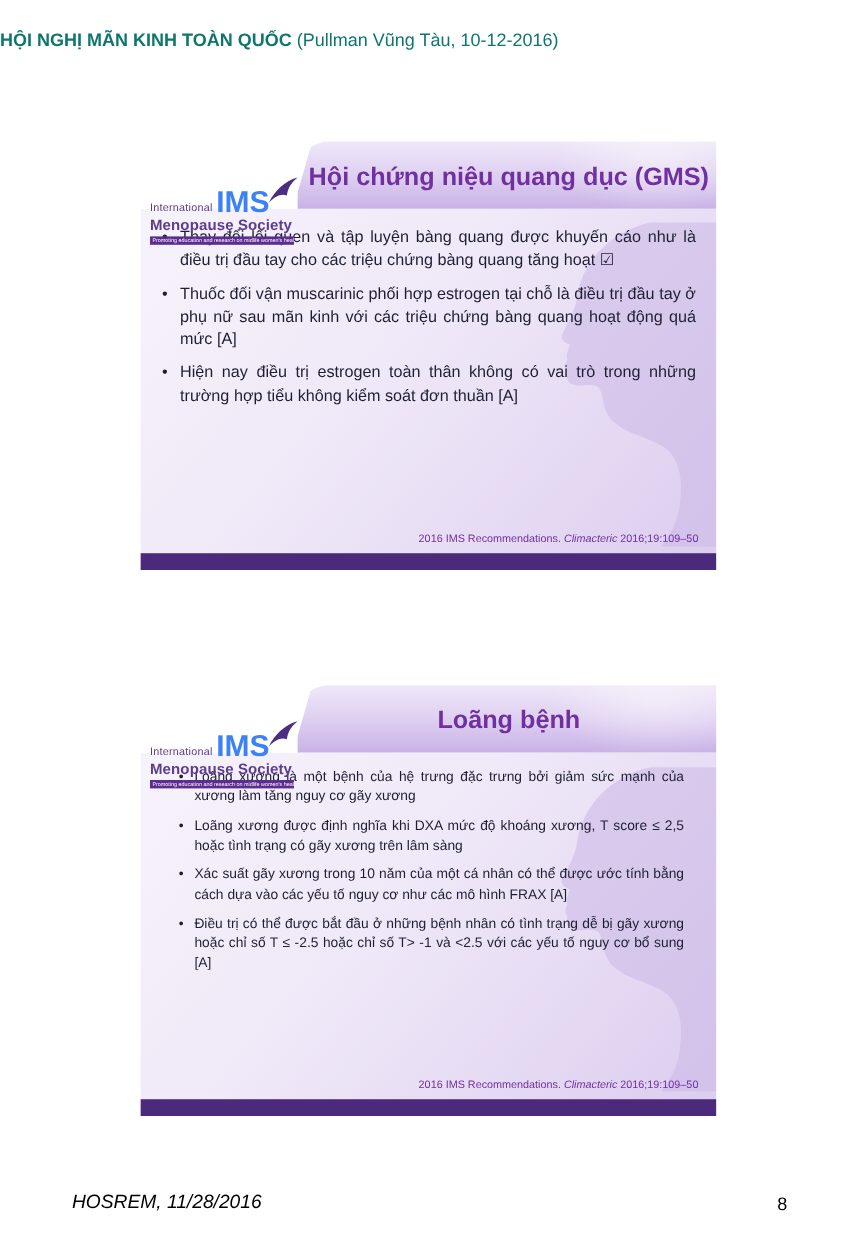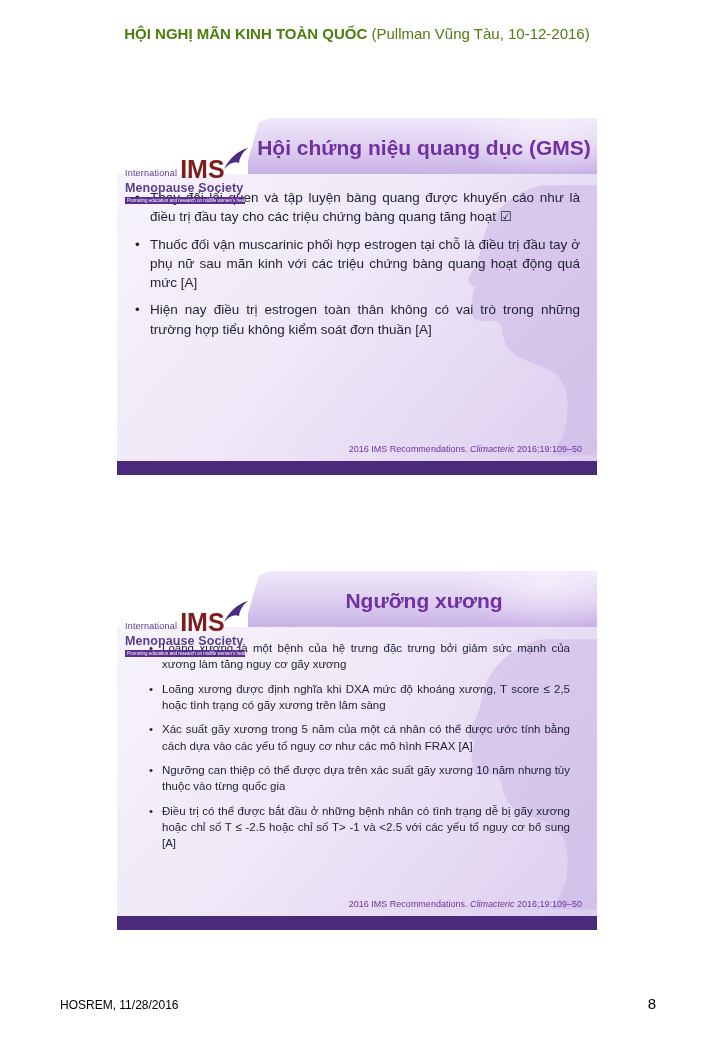--- a/index.html
+++ b/index.html
@@ -8,25 +8,25 @@
     position: relative;
     background: #ffffff;
     font-family: "Liberation Sans", "DejaVu Sans", sans-serif;
     color: #111111;
     overflow: hidden;
   }
 
   
   .page-header {
     position: absolute; top: 25px; left: 0; width: 100%;
-    text-align: center; font-size: 15px; color: #4d7c0f;
+    font-size: 15px; color: #0f766e;
   }
   .page-header b { font-weight: bold; }
   .page-footer-left {
-    position: absolute; left: 60px; bottom: 30px; font-size: 12px; color: #000;
+    position: absolute; left: 60px; bottom: 30px; font-size: 16px; color: #000; font-style: italic;
   }
   .page-footer-num {
     position: absolute; right: 58px; bottom: 30px; font-size: 15px; color: #000;
   }
 
   
   .slide {
     position: absolute; left: 117px; width: 480px;
     overflow: hidden; background: #ffffff;
   }
@@ -54,21 +54,21 @@
     background: #ffffff; transform: skewX(-16deg); z-index: 6;
   }
 
   
   .logo-box {
     position: absolute; left: 0; top: 0; width: 130px; height: 62px;
     background: #ffffff; padding: 10px 0 0 8px; z-index: 7;
   }
   .logo-row { display: flex; align-items: flex-end; position: relative; margin-top: 37px; }
   .logo-line1 { font-size: 9px; color: #5b3c8e; margin-bottom: 2px; letter-spacing: 0.2px; }
-  .logo-acronym { font-size: 25px; font-weight: bold; color: #7f1d1d; line-height: 0.82; margin-left: 3px; }
+  .logo-acronym { font-size: 25px; font-weight: bold; color: #3b82f6; line-height: 0.82; margin-left: 3px; }
   .logo-bird { position: absolute; right: -2px; top: -12px; }
   .logo-line2 { font-size: 12.5px; font-weight: bold; color: #5b3c8e; margin-top: 1px; letter-spacing: 0.1px; }
   .logo-tagline {
     margin-top: 2px; width: 120px; background: #5b2d8e; color: #ffffff;
     font-size: 4.5px; line-height: 7px; padding: 0 2px; white-space: nowrap; overflow: hidden;
   }
 
   
   .slide-body {
     position: absolute; top: 62px; left: 0; right: 0; bottom: 14px;
@@ -138,21 +138,21 @@
       <span>2016 IMS Recommendations. </span><span class="journal">Climacteric</span><span> 2016;19:109–50</span>
     </div>
   </div>
   <div class="bottom-bar"></div>
 </div>
 
 <div class="slide s2">
   <div class="slide-header">
     <div class="banner"></div>
     <div class="logo-slash"></div>
-    <div class="slide-title">Ngưỡng xương</div>
+    <div class="slide-title">Loãng bệnh</div>
     <div class="logo-box">
       <div class="logo-row">
         <span class="logo-line1">International</span>
         <span class="logo-acronym">IMS</span>
         <span class="logo-bird">
           <svg width="26" height="24" viewBox="0 0 26 24">
             <path d="M1,22 C6,12 14,4 25,1 C19,6 17,10 16,16 C11,14 6,17 1,22 Z" fill="#4c2d82"></path>
           </svg>
         </span>
       </div>
@@ -160,22 +160,21 @@
       <div class="logo-tagline">Promoting education and research on midlife women's health</div>
     </div>
   </div>
   <div class="slide-body">
     <svg class="face-watermark" width="150" height="270" viewBox="0 0 150 270">
       <path d="M95,0 C60,8 38,34 34,62 C32,76 26,84 22,92 C19,98 24,100 28,102 C26,108 24,112 26,114 C24,118 23,122 26,124 C24,130 26,136 36,136 C42,136 48,134 52,138 C56,142 54,156 64,166 C74,176 90,178 104,186 C118,194 122,210 120,230 C119,248 112,260 104,270 L150,270 L150,0 Z" fill="#cbb8e6"></path>
     </svg>
     <ul class="bullets">
       <li>Loãng xương là một bệnh của hệ trưng đặc trưng bởi giảm sức mạnh của xương làm tăng nguy cơ gãy xương</li>
       <li>Loãng xương được định nghĩa khi DXA mức độ khoáng xương, T score ≤ 2,5 hoặc tình trạng có gãy xương trên lâm sàng</li>
-      <li>Xác suất gãy xương trong 5 năm của một cá nhân có thể được ước tính bằng cách dựa vào các yếu tố nguy cơ như các mô hình FRAX [A]</li>
-      <li>Ngưỡng can thiệp có thể được dựa trên xác suất gãy xương 10 năm nhưng tùy thuộc vào từng quốc gia</li>
+      <li>Xác suất gãy xương trong 10 năm của một cá nhân có thể được ước tính bằng cách dựa vào các yếu tố nguy cơ như các mô hình FRAX [A]</li>
       <li>Điều trị có thể được bắt đầu ở những bệnh nhân có tình trạng dễ bị gãy xương hoặc chỉ số T ≤ -2.5 hoặc chỉ số T&gt; -1 và &lt;2.5 với các yếu tố nguy cơ bổ sung [A]</li>
     </ul>
     <div class="citation">
       <span>2016 IMS Recommendations. </span><span class="journal">Climacteric</span><span> 2016;19:109–50</span>
     </div>
   </div>
   <div class="bottom-bar"></div>
 </div>
 
 <div class="page-footer-left">HOSREM, 11/28/2016</div>

